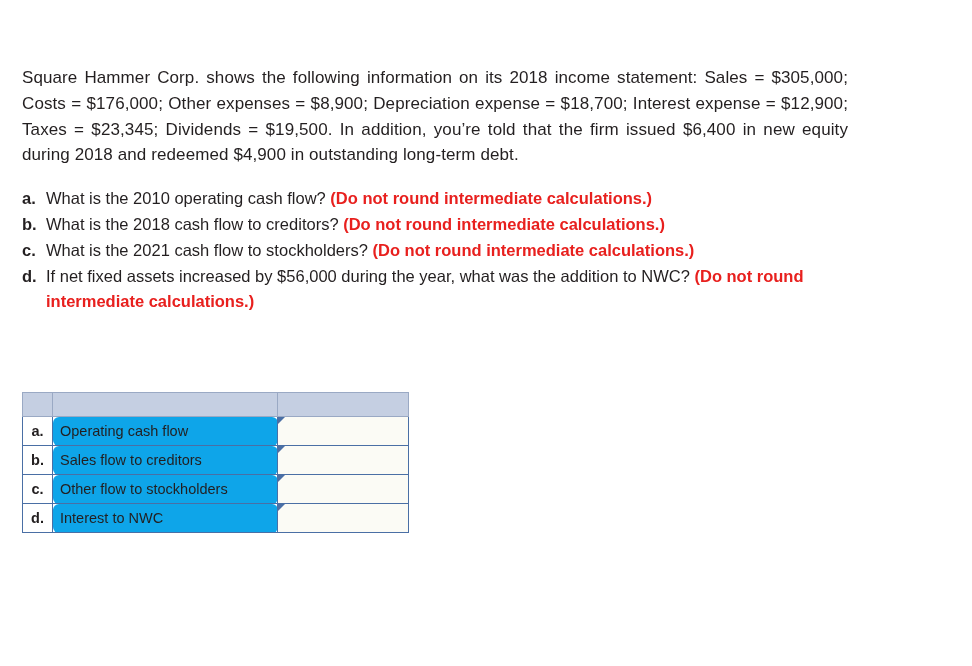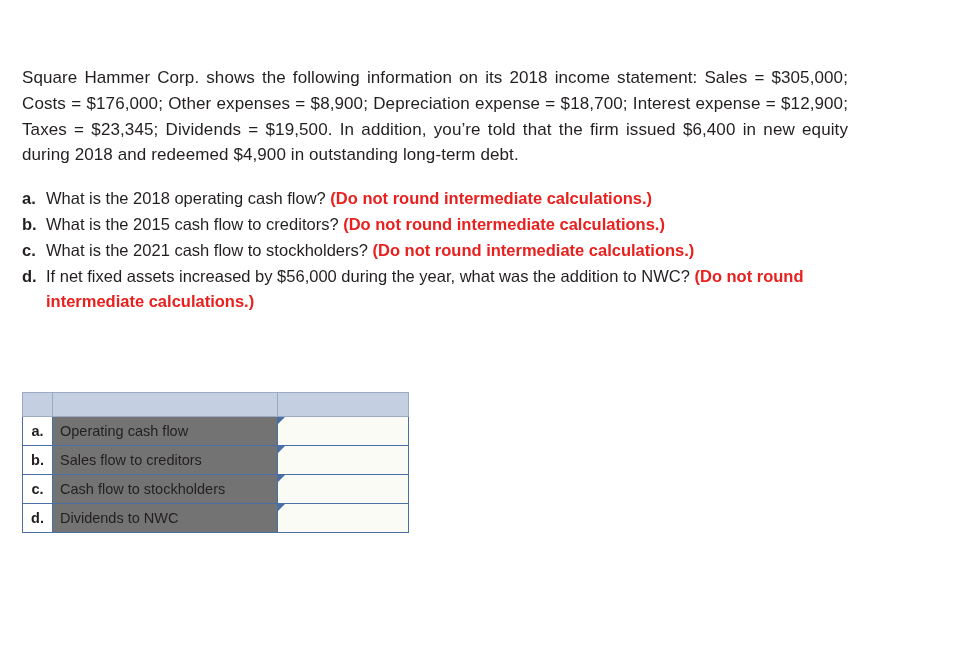--- a/index.html
+++ b/index.html
@@ -81,22 +81,23 @@
     width: 30px;
     text-align: center;
     font-weight: bold;
     color: #231f20;
     background: #ffffff;
     border-right: 1px solid #4a6fa5 !important;
   }
   .col-label {
     width: 225px;
     padding-left: 7px !important;
-    background: #737373;
+    background: #0ea5e9;
     white-space: nowrap;
+    border-radius: 6px;
   }
   .col-input {
     width: 131px;
     background: #fbfbf5;
     position: relative;
   }
   .col-input .corner {
     position: absolute;
     left: 0;
     top: 0;
@@ -125,26 +126,26 @@
 <body>
 
 <div class="page">
 
   <p class="problem-text">Square Hammer Corp. shows the following information on its 2018 income statement: Sales = $305,000; Costs = $176,000; Other expenses = $8,900; Depreciation expense = $18,700; Interest expense = $12,900; Taxes = $23,345; Dividends = $19,500. In addition, you’re told that the firm issued $6,400 in new equity during 2018 and redeemed $4,900 in outstanding long-term debt.</p>
 
   <div class="questions">
 
     <div class="q-row">
       <span class="q-letter">a.</span>
-      <span class="q-body"><span>What is the 2018 operating cash flow? </span><span class="note">(Do not round intermediate calculations.)</span></span>
+      <span class="q-body"><span>What is the 2010 operating cash flow? </span><span class="note">(Do not round intermediate calculations.)</span></span>
     </div>
 
     <div class="q-row">
       <span class="q-letter">b.</span>
-      <span class="q-body"><span>What is the 2015 cash flow to creditors? </span><span class="note">(Do not round intermediate calculations.)</span></span>
+      <span class="q-body"><span>What is the 2018 cash flow to creditors? </span><span class="note">(Do not round intermediate calculations.)</span></span>
     </div>
 
     <div class="q-row">
       <span class="q-letter">c.</span>
       <span class="q-body"><span>What is the 2021 cash flow to stockholders? </span><span class="note">(Do not round intermediate calculations.)</span></span>
     </div>
 
     <div class="q-row">
       <span class="q-letter">d.</span>
       <span class="q-body"><span>If net fixed assets increased by $56,000 during the year, what was the addition to NWC? </span><span class="note">(Do not round intermediate calculations.)</span></span>
@@ -173,30 +174,30 @@
       <td class="col-letter">b.</td>
       <td class="col-label">Sales flow to creditors</td>
       <td class="col-input">
         <span class="corner"></span>
         <input type="text" value="" style="">
       </td>
     </tr>
 
     <tr>
       <td class="col-letter">c.</td>
-      <td class="col-label">Cash flow to stockholders</td>
+      <td class="col-label">Other flow to stockholders</td>
       <td class="col-input">
         <span class="corner"></span>
         <input type="text" value="" style="">
       </td>
     </tr>
 
     <tr>
       <td class="col-letter">d.</td>
-      <td class="col-label">Dividends to NWC</td>
+      <td class="col-label">Interest to NWC</td>
       <td class="col-input">
         <span class="corner"></span>
         <input type="text" value="" style="">
       </td>
     </tr>
   </tbody>
     </table>
 
 </div>
 

